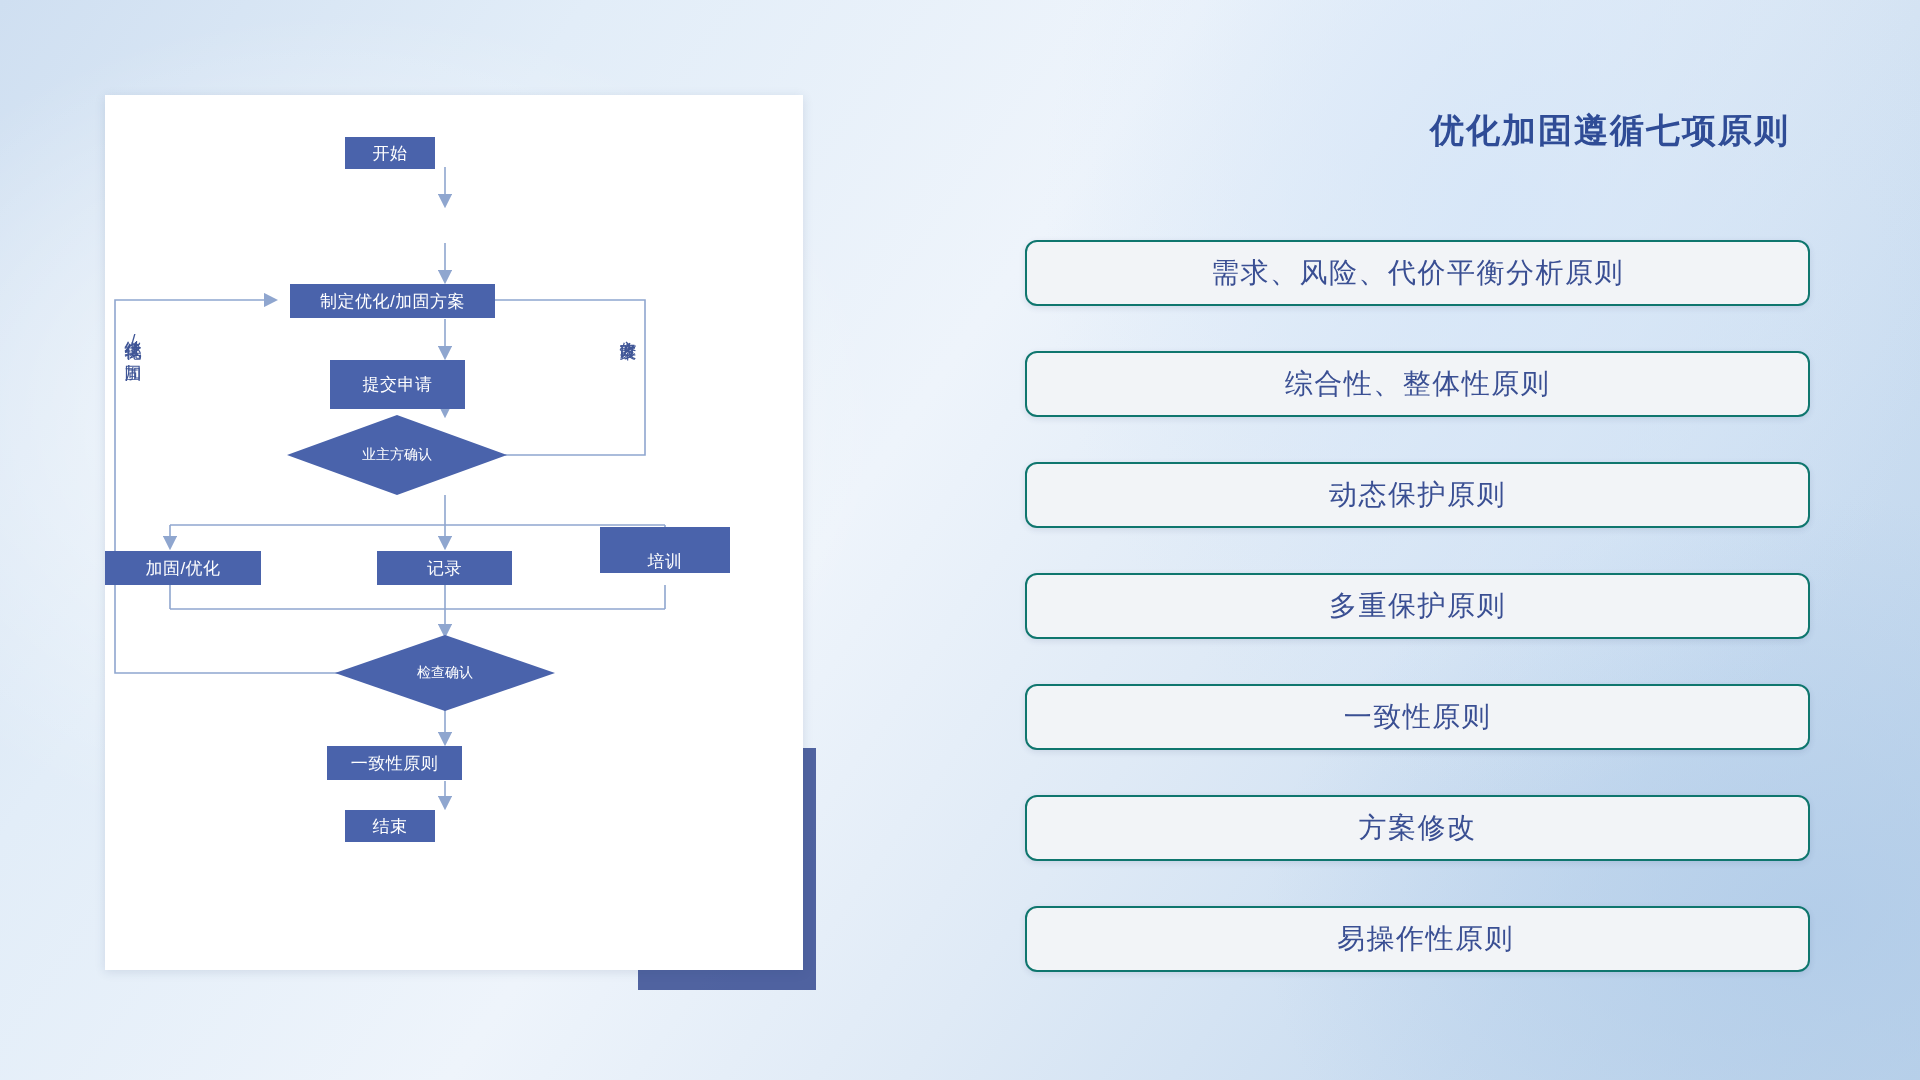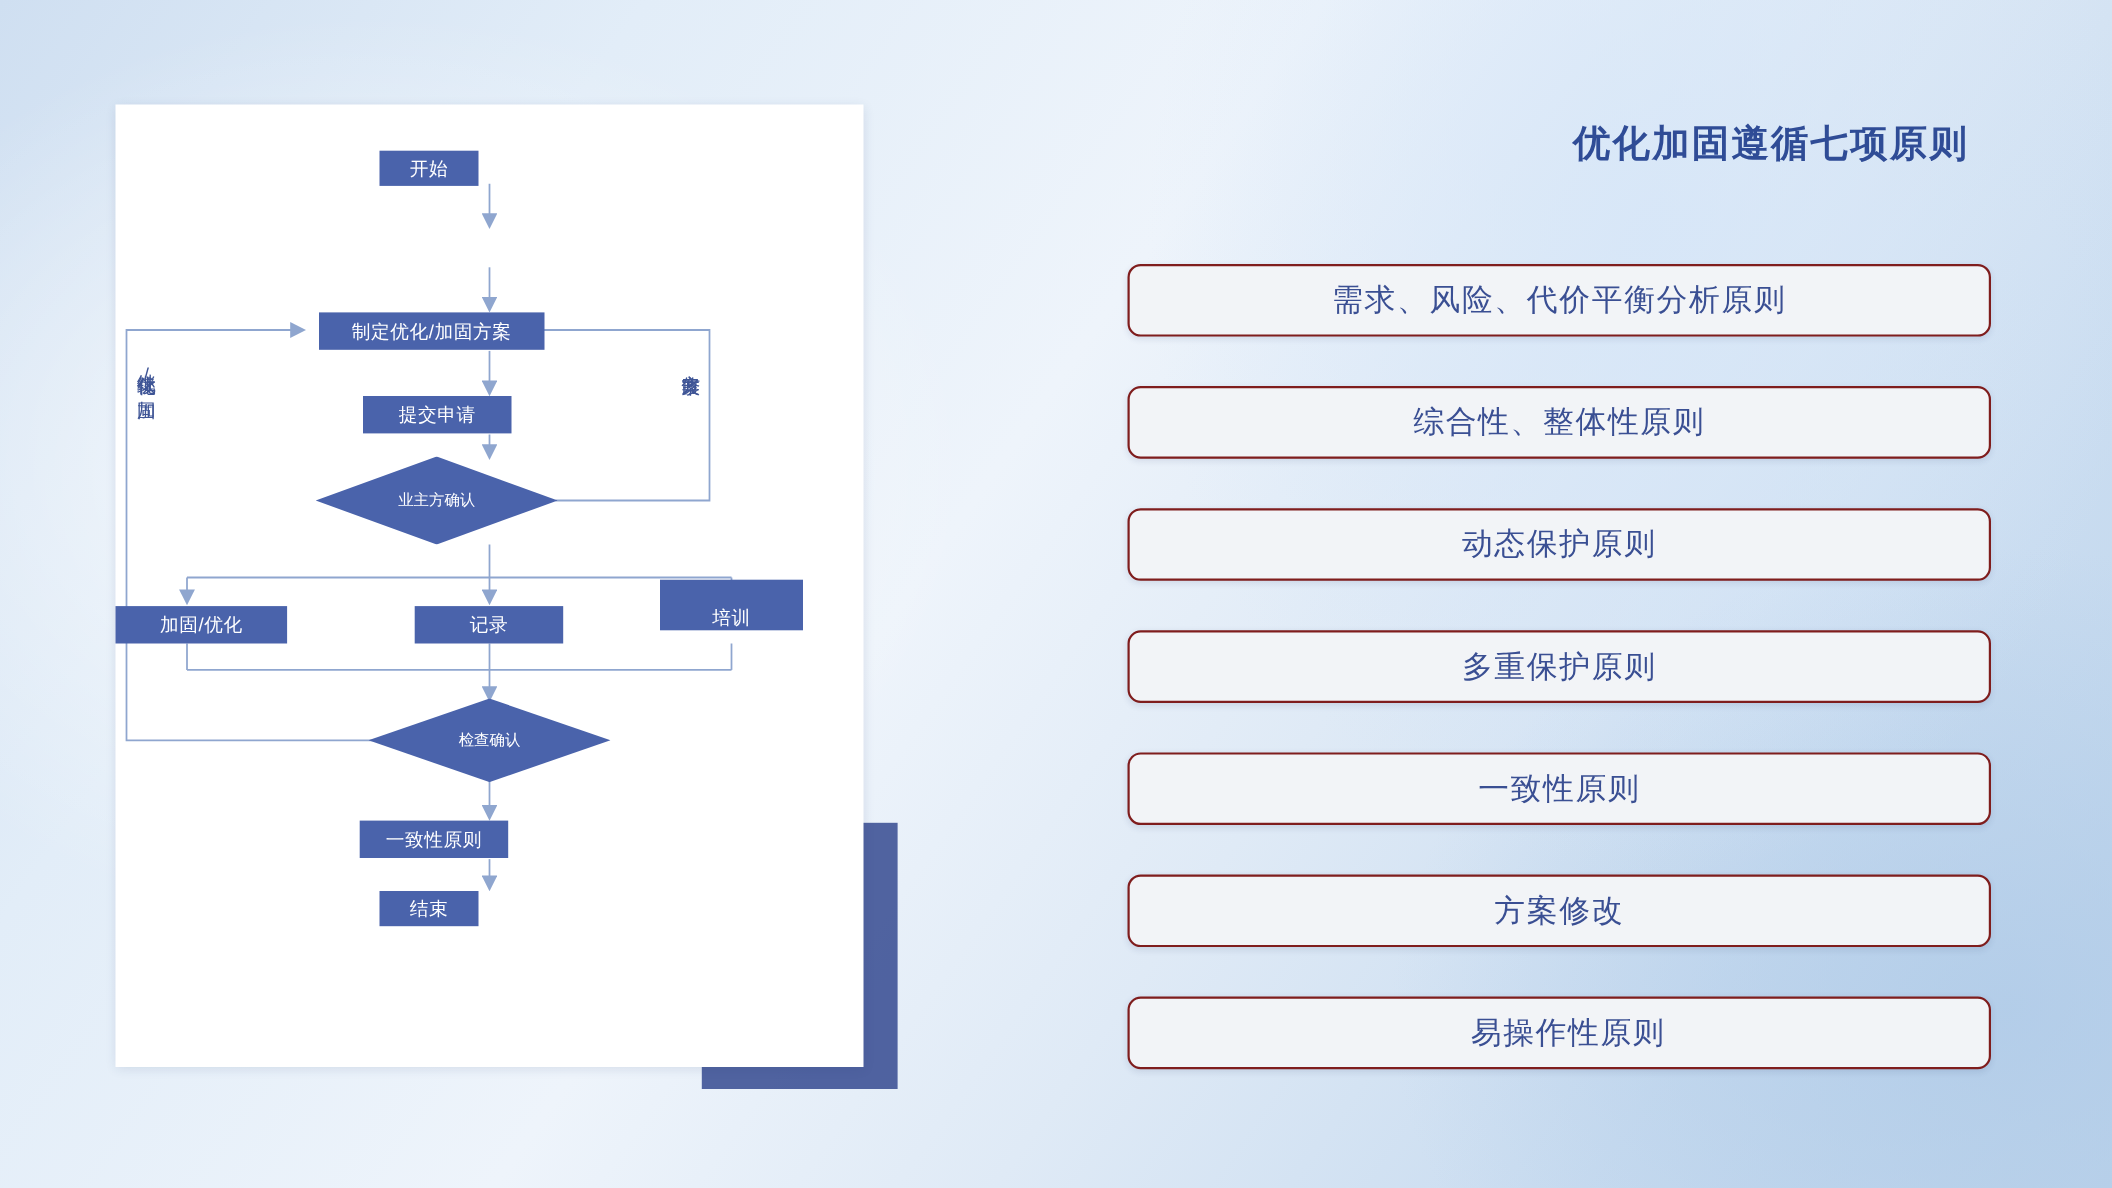--- a/index.html
+++ b/index.html
@@ -34,20 +34,21 @@
     opacity: 0.88;
   }
   .flow-card {
     position: absolute;
     left: 105px;
     top: 95px;
     width: 680px;
     height: 875px;
     background: #ffffff;
     box-shadow: 0 2px 10px rgba(40,60,110,0.13);
+    padding-left: 18px;
   }
 
   .flow-inner {
     position: absolute;
     inset: 0;
   }
   .flow-inner svg {
     position: absolute;
     left: 0;
     top: 0;
@@ -100,21 +101,21 @@
     color: #2f4c96;
     letter-spacing: 2px;
   }
   .bar {
     position: absolute;
     left: 1025px;
     width: 785px;
     height: 66px;
     box-sizing: border-box;
     background: #f2f4f7;
-    border: 2px solid #7f1d1d;
+    border: 2px solid #0f766e;
     border-radius: 12px;
     display: flex;
     align-items: center;
     justify-content: center;
     color: #3a4f93;
     font-size: 28px;
     letter-spacing: 1.5px;
     box-shadow: 0 2px 6px rgba(40,60,110,0.12);
   }
 </style>
@@ -168,21 +169,21 @@
 
       <div class="node" style="left:240px; top:42px; width:90px; height:32px;">
         <span>开始</span>
       </div>
 
 
       <div class="node" style="left:185px; top:189px; width:205px; height:34px;">
         <span>制定优化/加固方案</span>
       </div>
 
-      <div class="node" style="left:225px; top:265px; width:135px; height:34px;">
+      <div class="node" style="left:225px; top:265px; width:135px; height:49px;">
         <span>提交申请</span>
       </div>
 
       <div class="diamond-wrap" style="left:182px; top:320px; width:220px; height:80px;">
         <svg width="220" height="80">
           <polygon points="110,0 220,40 110,80 0,40" fill="#4a63ab"></polygon>
         </svg>
         <div class="dlabel">业主方确认</div>
       </div>
 

